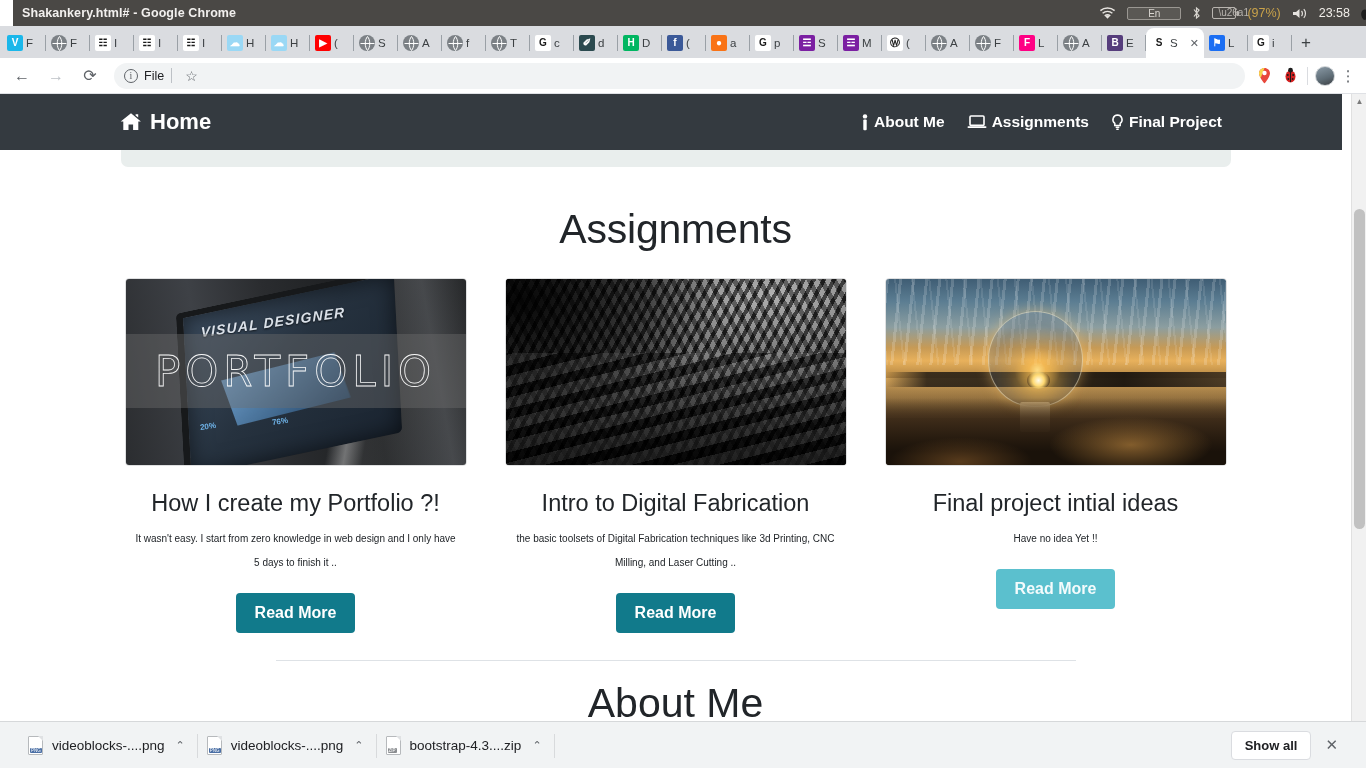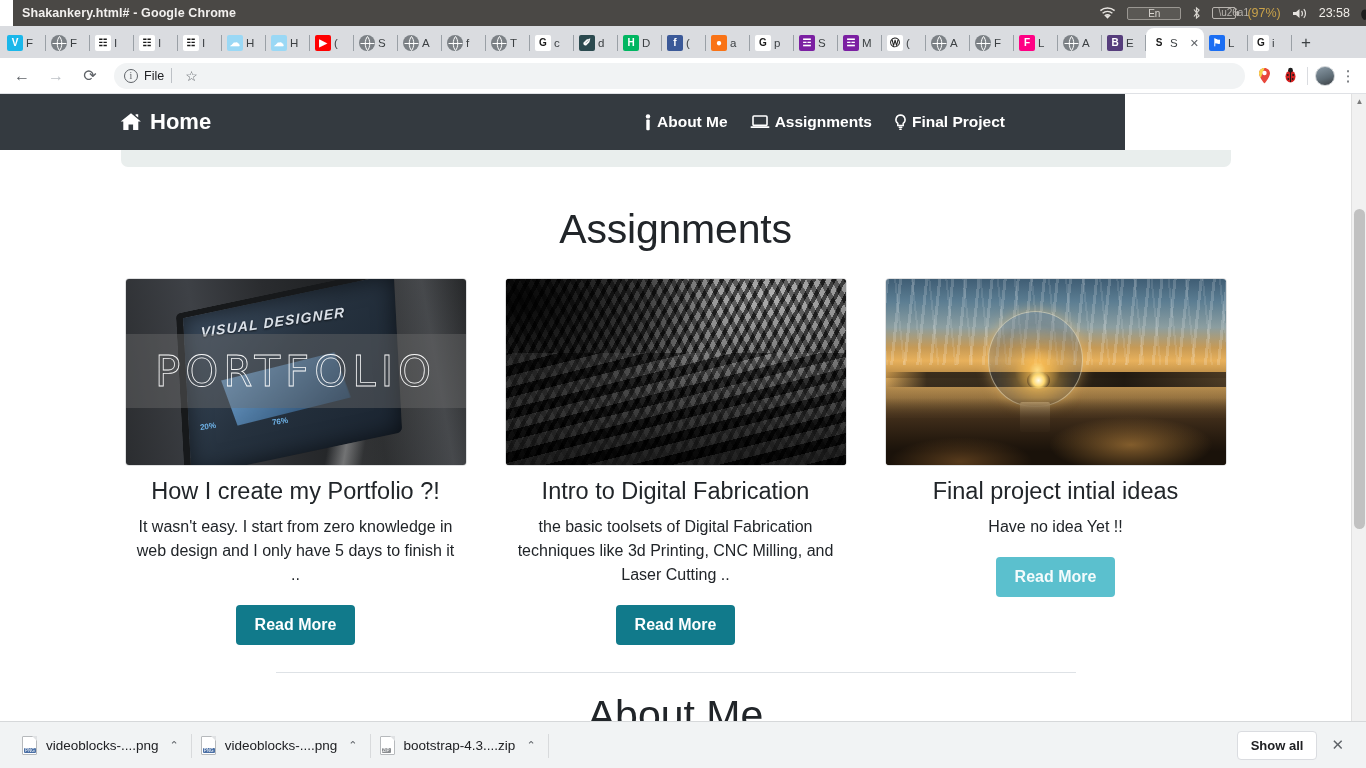--- a/index.html
+++ b/index.html
@@ -147,21 +147,21 @@
     overflow: hidden;
   }
   .page {
     position: absolute; top:0; left:0;
     width: 1351px; height: 100%;
     background: #ffffff;
   }
 
   
   .sitenav {
-    height: 56px; width: 1125px;
+    height: 56px; width: 1342px;
     background: #343a40;
     display: flex; align-items: center;
     padding: 8px 120px;
     justify-content: space-between;
   }
   .brand {
     color: #ffffff; font-size: 22px; font-weight: bold;
     display: flex; align-items: center; gap: 8px;
   }
   .sitenav-links { display: flex; align-items: center; gap: 22px; }
@@ -312,24 +312,24 @@
   }
   .img-bulb .base {
     position:absolute; left:39.5%; top:66%;
     width: 9%; height: 16%;
     background: linear-gradient(to bottom, rgba(200,170,120,.85), rgba(90,70,45,.9));
     border-radius: 2px;
   }
 
   .card-title {
     text-align:center; font-size: 23.5px; color: #212529;
-    margin-top: 12px; font-weight: normal;
+    margin-top: 24px; font-weight: normal;
   }
   .card-text {
-    text-align:center; font-size: 16px; color: #212529;
+    text-align:center; font-size: 10px; color: #212529;
     line-height: 24px; margin-top: 10px;
     padding: 0 8px;
   }
   .btn-wrap { text-align:center; margin-top: 18px; }
   .btn-read {
     display: inline-block;
     background: #117a8b; color: #ffffff;
     font-size: 16px; font-weight: bold;
     padding: 11px 19px; border-radius: 4px;
     border: none;
@@ -359,21 +359,21 @@
     background:#c1c1c1;
   }
   .sb-arrow { position:absolute; left:0; width:15px; height:15px; color:#7a7a7a; font-size:8px; text-align:center; line-height:15px;}
 
   
   .shelf {
     position: absolute; left:0; bottom:0;
     width: 1366px; height: 47px;
     background: #f1f3f4; border-top: 1px solid #d6d8da;
     display: flex; align-items: center;
-    padding: 0 16px;
+    padding: 0 22px;
   }
   .dl-item {
     display: flex; align-items: center; gap: 9px;
     height: 33px; padding: 0 10px 0 6px;
     margin-right: 6px; position: relative;
   }
   .dl-item:after {
     content:''; position:absolute; right:-3px; top:5px; height:24px; width:1px; background:#d8dadc;
   }
   .dl-file {

